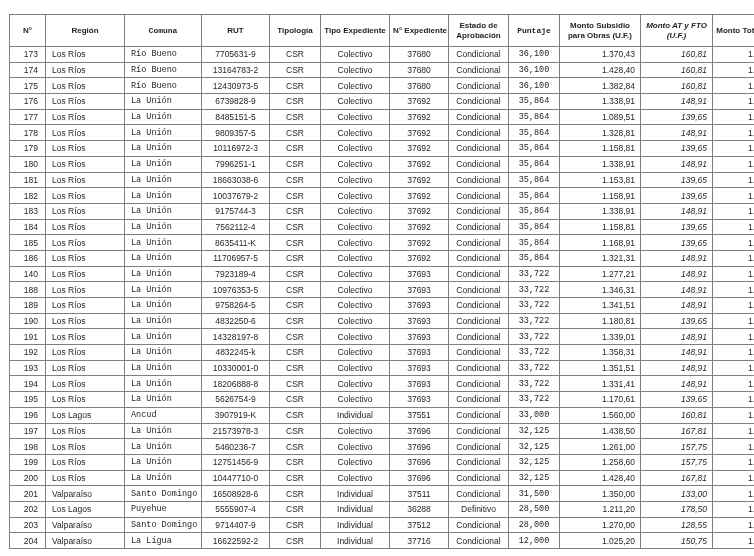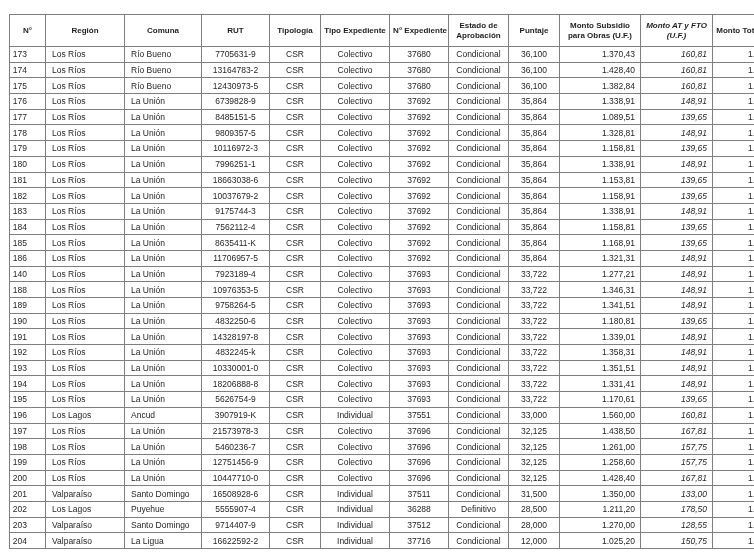--- a/index.html
+++ b/index.html
@@ -32,26 +32,26 @@
     color: #1f1f1f;
   }
   td {
     font-size: 8.5px;
     height: 14.7px;
     padding: 0 2px;
     vertical-align: middle;
     white-space: nowrap;
   }
   
-  .c0 { width: 33px; } .c1 { width: 76px; } .c2 { width: 74px; }
+  .c0 { width: 33px; } .c1 { width: 76px; } .c2 { width: 74px; font-family: Liberation Mono, monospace; }
   .c3 { width: 65px; } .c4 { width: 48px; } .c5 { width: 66px; }
-  .c6 { width: 56px; text-align: right; } .c7 { width: 57px; margin-top: 28px; } .c8 { width: 48px; }
+  .c6 { width: 56px; text-align: right; } .c7 { width: 57px; margin-top: 28px; } .c8 { width: 48px; font-family: Liberation Mono, monospace; }
   .c9 { width: 78px; } .c10 { width: 69px; font-style: italic; } .c11 { width: 71px; }
   
-  td.c0 { text-align: right;  padding-right: 18px; }
+  td.c0 { text-align: right;  padding-right: 7px; }
   td.c1, td.c2 { text-align: left; padding-left: 6px; }
   td.c3, td.c4, td.c5, td.c6, td.c7 { text-align: center; }
   td.c8 { text-align: center; }
   td.c9, td.c10, td.c11 { text-align: right; padding-right: 5px; }
 </style>
 </head>
 <body>
 
 <table class="results">
   <thead>

